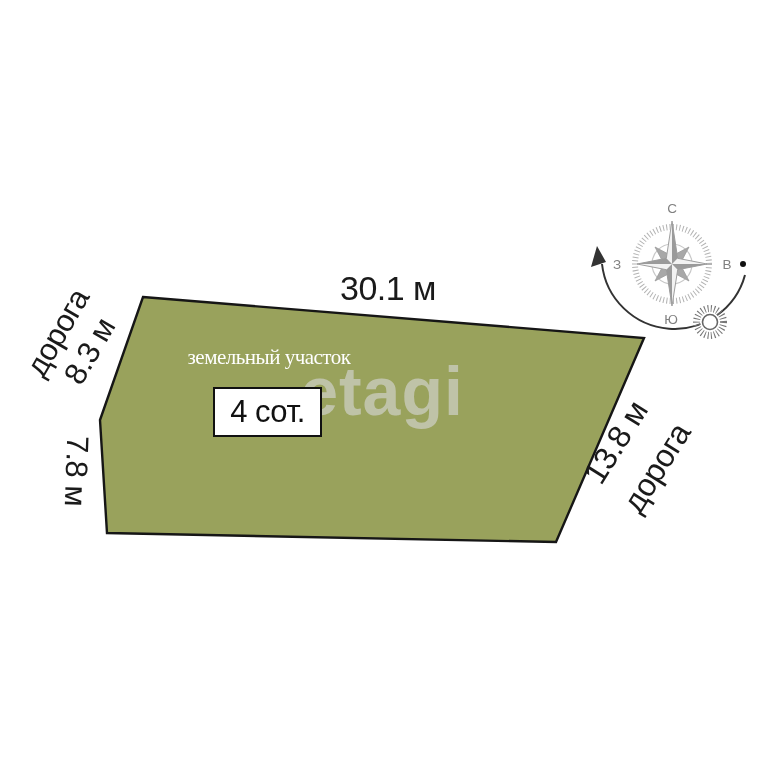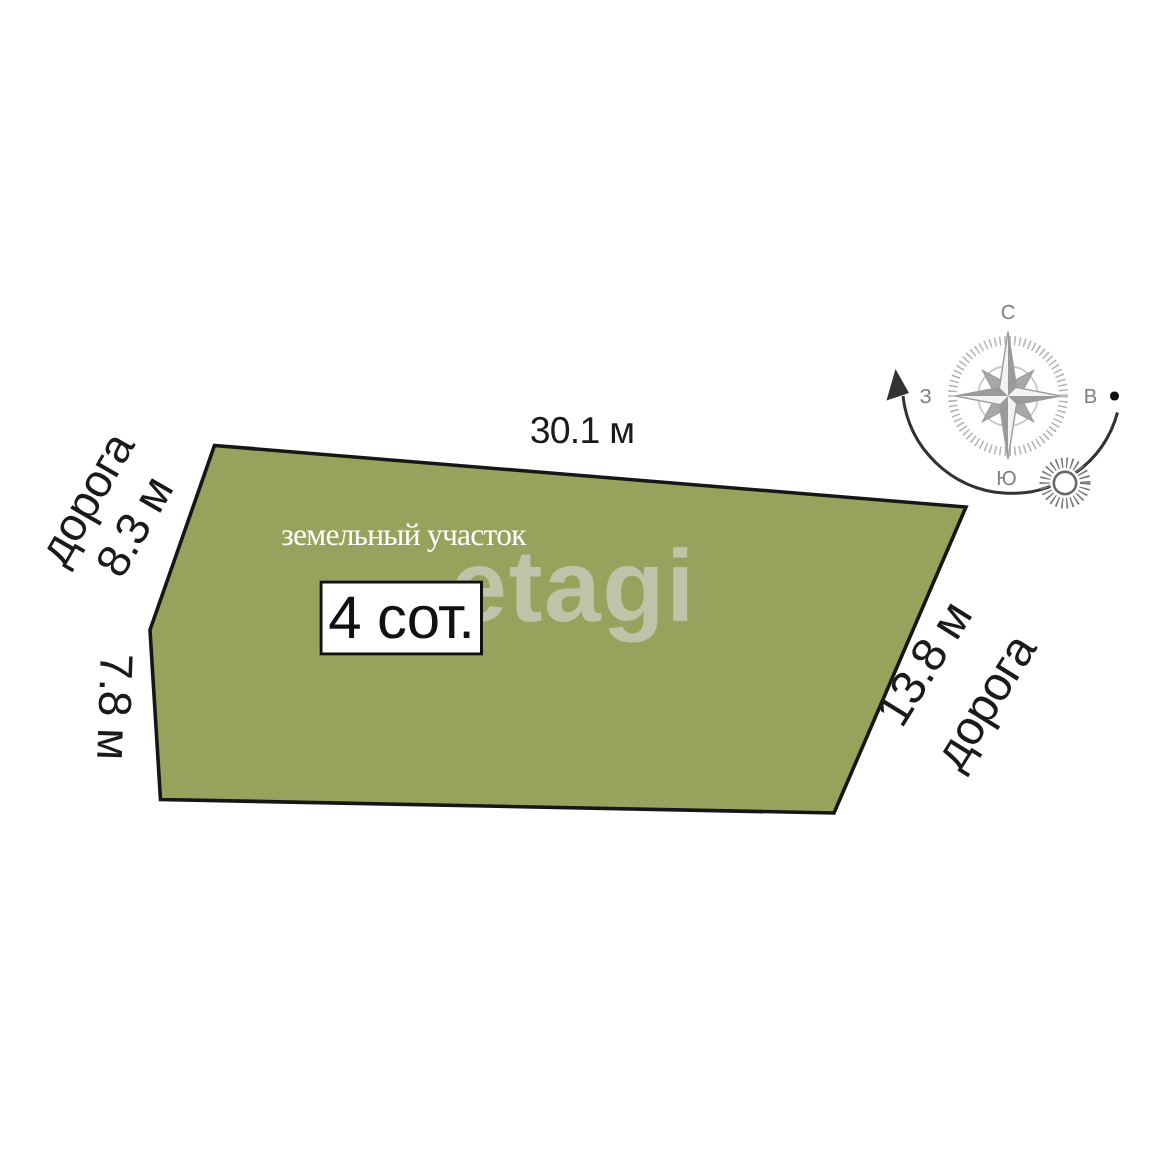--- a/index.html
+++ b/index.html
@@ -5,39 +5,39 @@
 <style>
   html,body{margin:0;padding:0;background:#fff;}
   .canvas{
     position:relative;width:768px;height:768px;background:#fff;overflow:hidden;
     font-family:"Liberation Sans",sans-serif;color:#1a1a1a;
   }
   .canvas svg{position:absolute;left:0;top:0;}
   .lbl{
     position:absolute;white-space:nowrap;
     transform:translate(-50%,-50%);
-    font-size:25px;letter-spacing:-0.5px;color:#1a1a1a;text-align:center;
+    font-size:34px;letter-spacing:-0.5px;color:#1a1a1a;text-align:center;
   }
   .lbl.block{white-space:normal;}
   .dim-top{left:388px;top:288px;}
   .dim-bottom{left:331px;top:557px;}
   .road-left{left:74px;top:342px;font-size:31px;line-height:1.18;transform:translate(-50%,-50%) rotate(-60deg);}
   .dim-left-lower{left:76px;top:471px;font-size:31px;transform:translate(-50%,-50%) rotate(92deg);}
   .road-right{left:636px;top:455px;font-size:32px;line-height:1.5;transform:translate(-50%,-50%) rotate(-58deg);}
   .plot-name{left:269px;top:357px;color:#ffffff;font-size:21px;letter-spacing:-0.5px;font-family:Liberation Serif, serif;}
   .watermark{
     position:absolute;left:382px;top:391px;transform:translate(-50%,-50%);
     font-size:68px;font-weight:700;letter-spacing:1px;
     color:rgba(214,214,214,0.62);
   }
   .area-badge{
     position:absolute;left:213px;top:387px;width:109px;height:50px;
     background:#ffffff;border:2.5px solid #111;box-sizing:border-box;
     display:flex;align-items:center;justify-content:center;
-    font-size:40px;color:#111;letter-spacing:-0.5px;
+    font-size:31px;color:#111;letter-spacing:-0.5px;
   }
   .compass-letter{font-family:"Liberation Sans",sans-serif;font-size:13.5px;fill:#808080;}
 </style>
 </head>
 <body>
 
 <div class="canvas">
 
   <svg width="768" height="768" viewBox="0 0 768 768">
 

